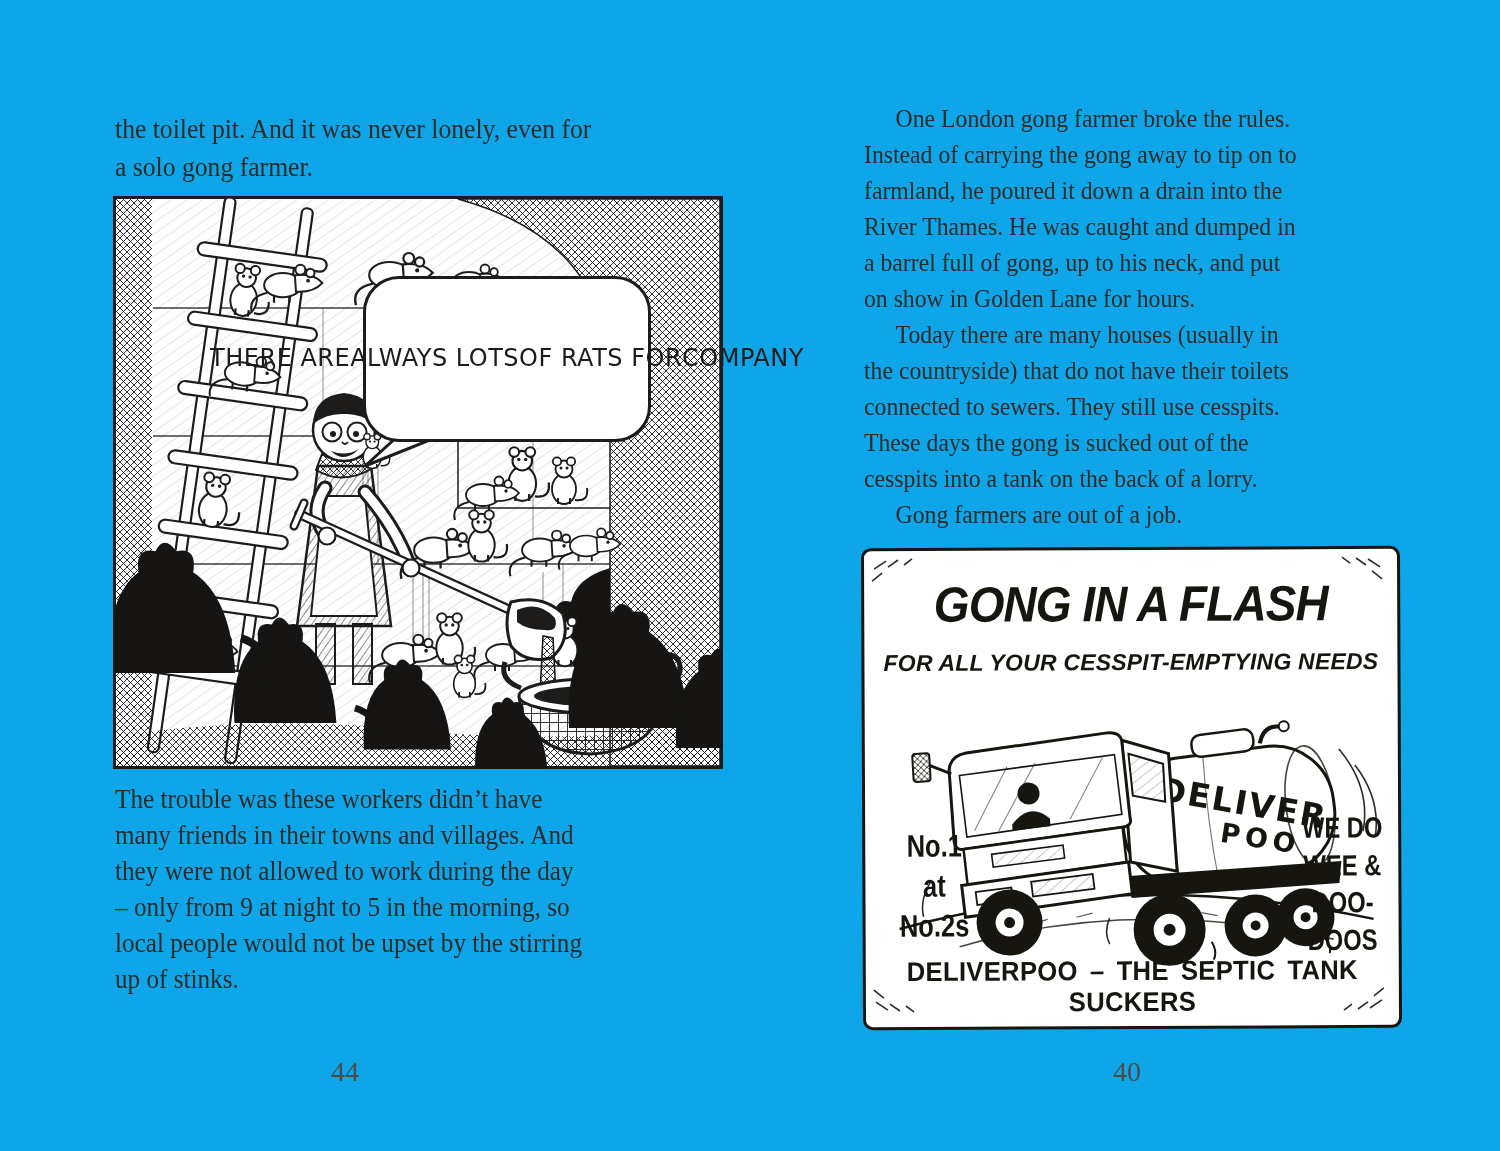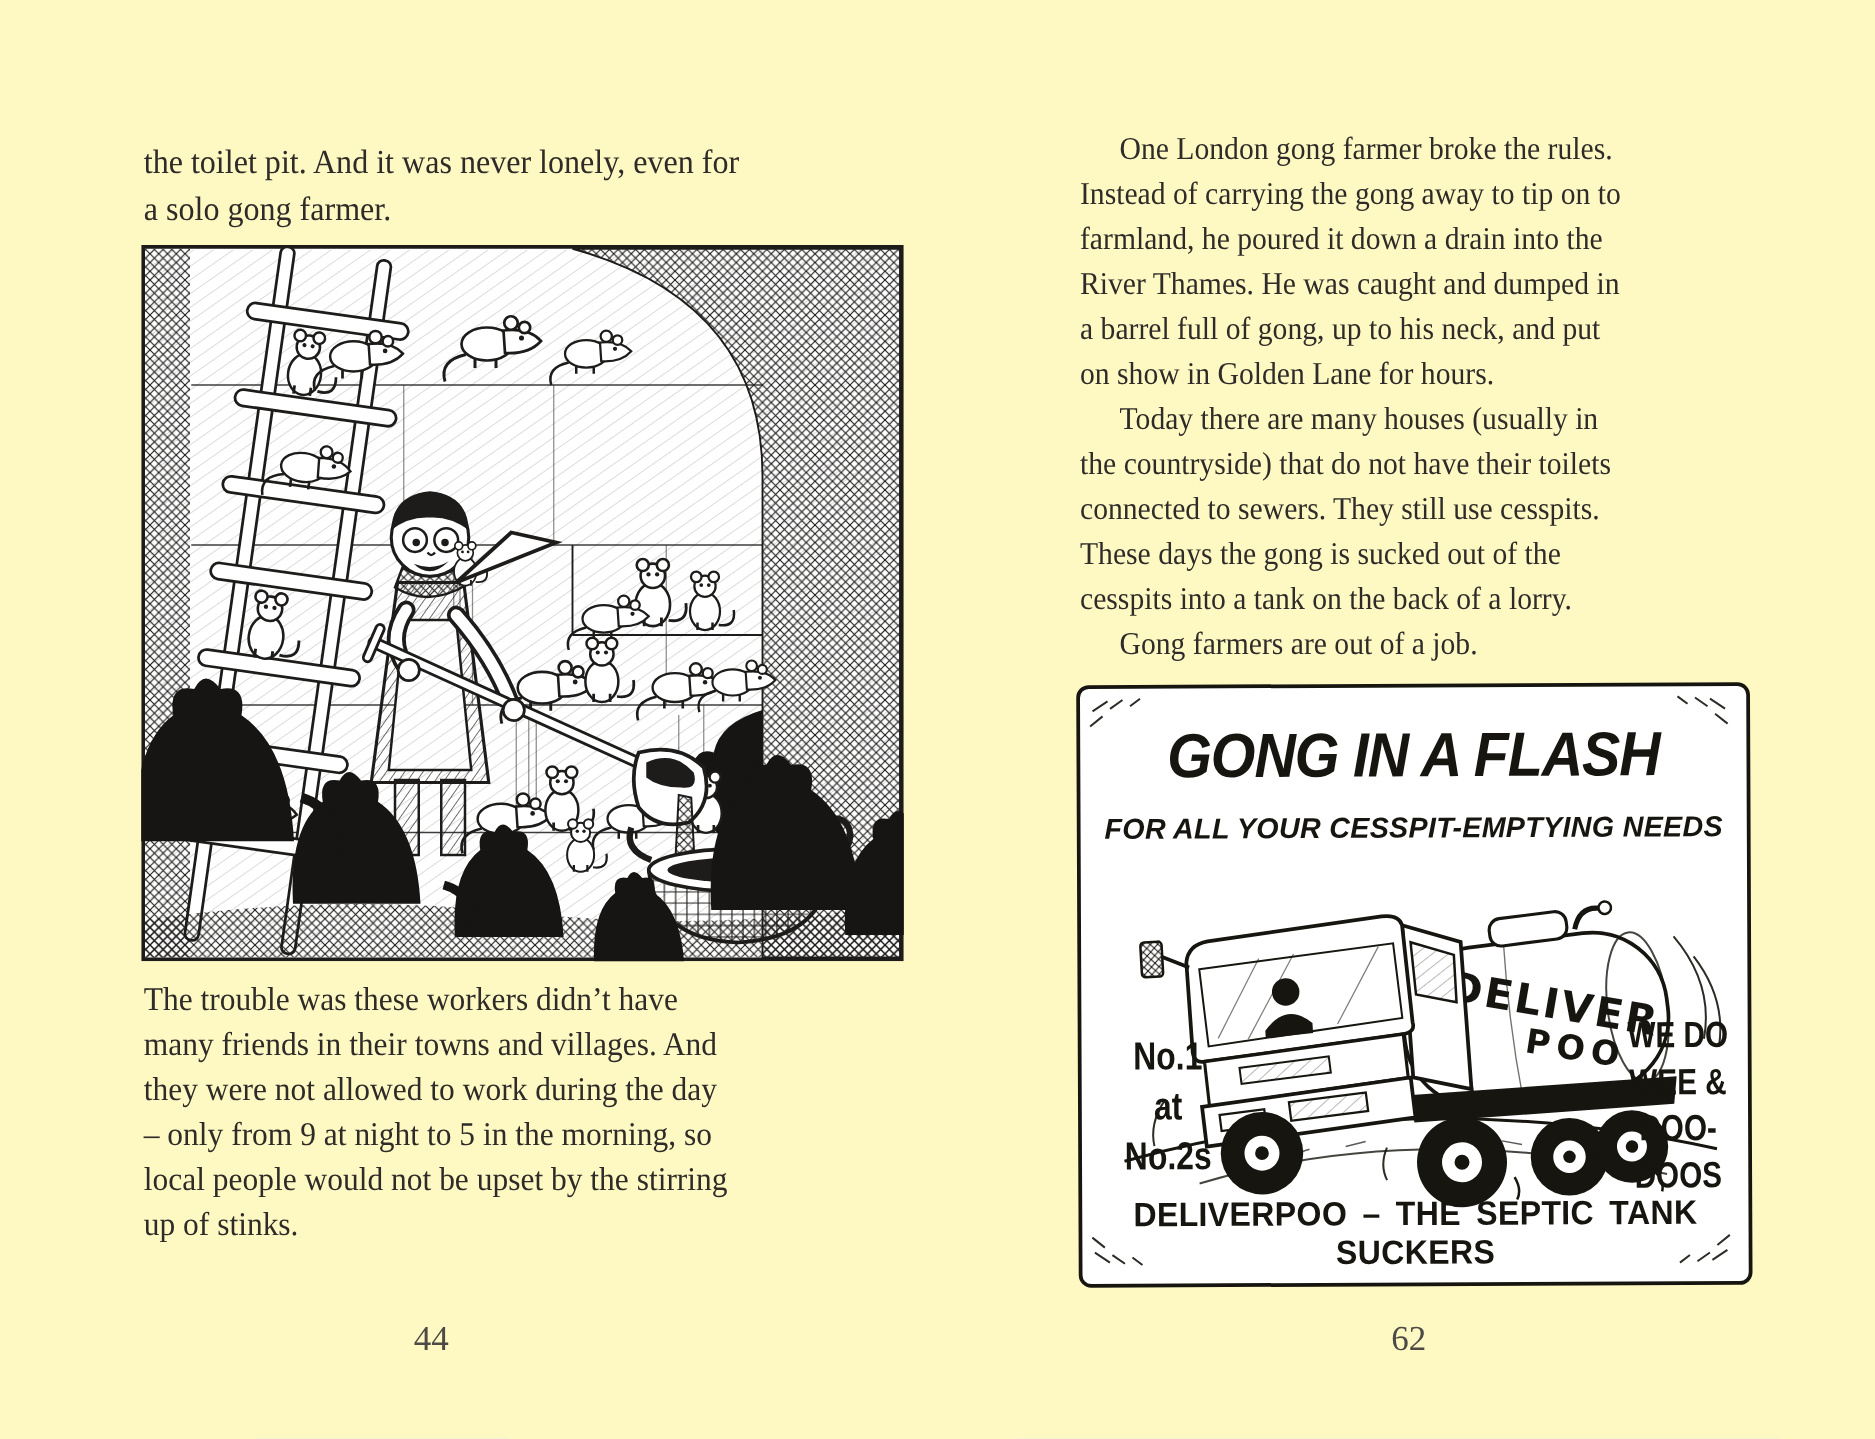--- a/index.html
+++ b/index.html
@@ -1,16 +1,16 @@
 <!DOCTYPE html>
 <html><head>
 <meta charset="utf-8">
 <style>
   html,body{margin:0;padding:0;background:#e9e9e9;}
-  .spread{position:relative;width:1500px;height:1151px;background:#fef9c3;overflow:hidden;
+  .spread{position:relative;width:1500px;height:1151px;background:#0ea5e9;overflow:hidden;
           font-family:"Liberation Serif",serif;color:#2e2b28;}
   .col{position:absolute;}
   .para .line{white-space:pre;}
   .body-text{font-size:27px;line-height:38px;transform:scaleX(0.95);transform-origin:left top;}
   .body-text-r{font-size:25.5px;line-height:36px;transform:scaleX(0.93);transform-origin:left top;}
   .body-text-b{font-size:26.5px;line-height:36px;transform:scaleX(0.95);transform-origin:left top;}
   .indent-first .line:first-child{padding-left:34px;}
   .page-num{position:absolute;font-size:28px;color:#4d4a46;width:80px;text-align:center;}
 
   
@@ -188,20 +188,26 @@
         <use href="#ratD" transform="translate(248,452) scale(1.45)"></use>
         <use href="#ratD" transform="translate(360,492) scale(1.2)"></use>
         <use href="#ratD" transform="translate(452,392) scale(2.0)"></use>
         <use href="#ratD" transform="translate(560,440) scale(1.6)"></use>
         <path d="M128,442 Q160,452 152,492" fill="none" stroke="#161513" stroke-width="8"></path>
         <path d="M242,512 Q270,520 262,552" fill="none" stroke="#161513" stroke-width="7"></path>
       </g>
 
       <path d="M296,230 L252,270 L332,238 Z" fill="#fff" stroke="#1d1c1a" stroke-width="3"></path>
     </svg>
+    <div class="bubble para">
+        <div class="line">THERE ARE</div>
+        <div class="line">ALWAYS LOTS</div>
+        <div class="line">OF RATS FOR</div>
+        <div class="line">COMPANY</div>
+      </div>
   </div>
 
   <div class="col para body-text-b" style="left:115px;top:781px;width:625px;">
       <div class="line">The trouble was these workers didn’t have</div>
       <div class="line">many friends in their towns and villages. And</div>
       <div class="line">they were not allowed to work during the day</div>
       <div class="line">– only from 9 at night to 5 in the morning, so</div>
       <div class="line">local people would not be upset by the stirring</div>
       <div class="line">up of stinks.</div>
     </div>
@@ -327,14 +333,14 @@
       </div>
     <div class="badge badge-right para">
         <div class="line">WE DO</div>
         <div class="line">WEE &amp;</div>
         <div class="line">DOO-</div>
         <div class="line">DOOS</div>
       </div>
     <div class="ad-tag">DELIVERPOO – THE SEPTIC TANK SUCKERS</div>
   </div>
 
-  <div class="page-num" style="left:1087px;top:1056px;">62</div>
+  <div class="page-num" style="left:1087px;top:1056px;">40</div>
 </div>
 
 </body></html>

